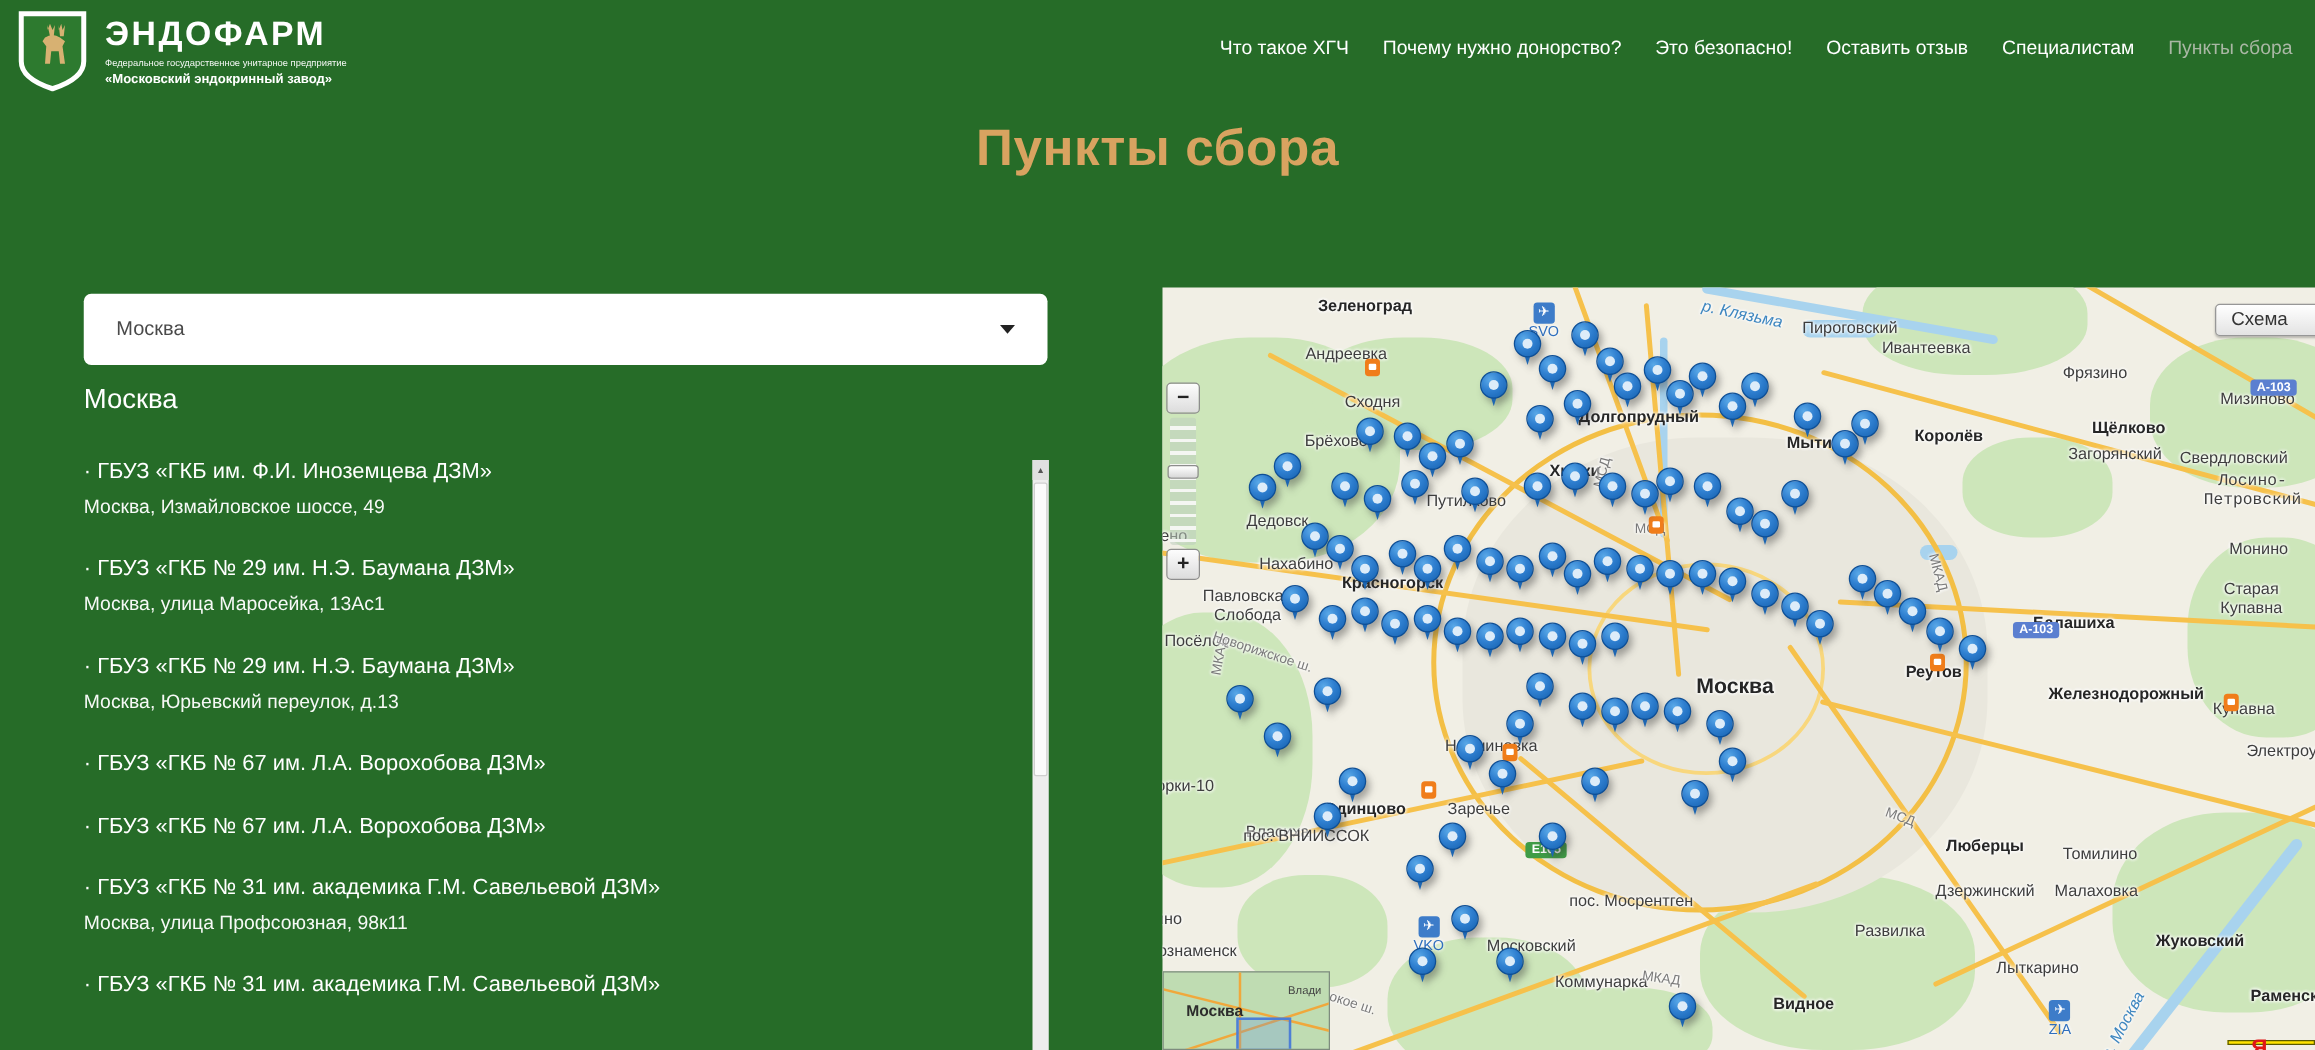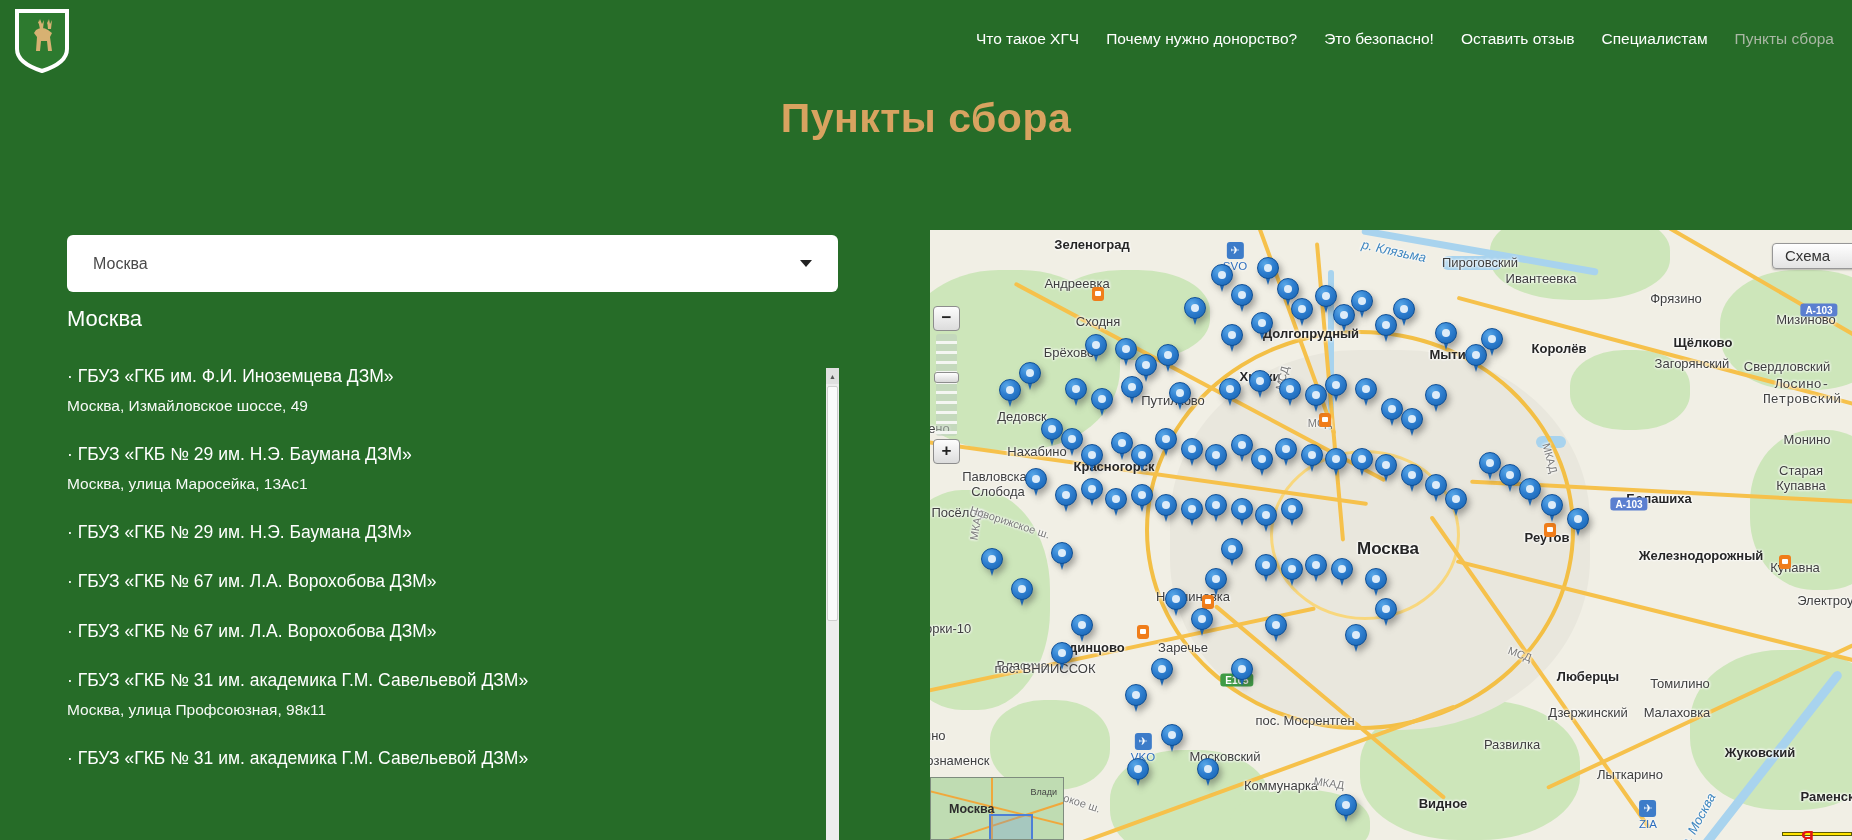--- a/index.html
+++ b/index.html
@@ -99,20 +99,25 @@
 <div class="header">
   <div class="logo-wrap">
     <svg class="shield" viewBox="0 0 56 66">
       <path d="M3 3 h50 v38 q0 14 -25 22 q-25 -8 -25 -22 Z" fill="#2d7a2f" stroke="#ffffff" stroke-width="4"></path>
       <g fill="#d7b172">
         <path d="M22 22 q6 -4 12 0 l4 3 -2 4 2 14 -4 0 -1 -10 -6 0 -1 10 -4 0 1 -14 -3 -4 Z"></path>
         <path d="M24 12 l2 9 3 0 1 -9 -2 4 -2 -5 -2 5 Z"></path>
         <path d="M33 12 l1 9 3 0 1 -9 -2 4 -1 -5 -2 5 Z"></path>
       </g>
     </svg>
+    <div class="logo-text">
+      <div class="logo-title">ЭНДОФАРМ</div>
+      <div class="logo-sub1">Федеральное государственное унитарное предприятие</div>
+      <div class="logo-sub2">«Московский эндокринный завод»</div>
+    </div>
   </div>
   <div class="nav">
     <a>Что такое ХГЧ</a>
     <a>Почему нужно донорство?</a>
     <a>Это безопасно!</a>
     <a>Оставить отзыв</a>
     <a>Специалистам</a>
     <a class="active">Пункты сбора</a>
   </div>
 </div>
@@ -130,20 +135,21 @@
   <div class="list-item">
     <div class="name"><span>·</span> <span>ГБУЗ «ГКБ им. Ф.И. Иноземцева ДЗМ»</span></div>
     <div class="addr">Москва, Измайловское шоссе, 49</div>
   </div>
   <div class="list-item">
     <div class="name"><span>·</span> <span>ГБУЗ «ГКБ № 29 им. Н.Э. Баумана ДЗМ»</span></div>
     <div class="addr">Москва, улица Маросейка, 13Ас1</div>
   </div>
   <div class="list-item">
     <div class="name"><span>·</span> <span>ГБУЗ «ГКБ № 29 им. Н.Э. Баумана ДЗМ»</span></div>
+    <div class="addr">Москва, Юрьевский переулок, д.13</div>
   </div>
   <div class="list-item">
     <div class="name"><span>·</span> <span>ГБУЗ «ГКБ № 67 им. Л.А. Ворохобова ДЗМ»</span></div>
   </div>
   <div class="list-item">
     <div class="name"><span>·</span> <span>ГБУЗ «ГКБ № 67 им. Л.А. Ворохобова ДЗМ»</span></div>
   </div>
   <div class="list-item">
     <div class="name"><span>·</span> <span>ГБУЗ «ГКБ № 31 им. академика Г.М. Савельевой ДЗМ»</span></div>
     <div class="addr">Москва, улица Профсоюзная, 98к11</div>

